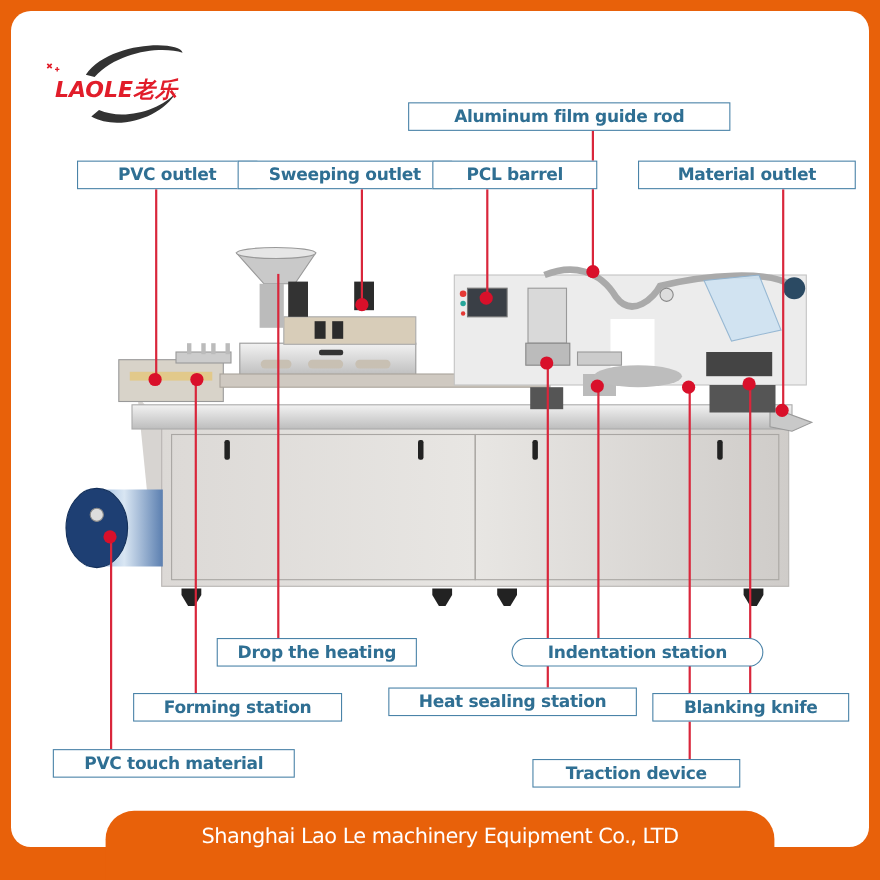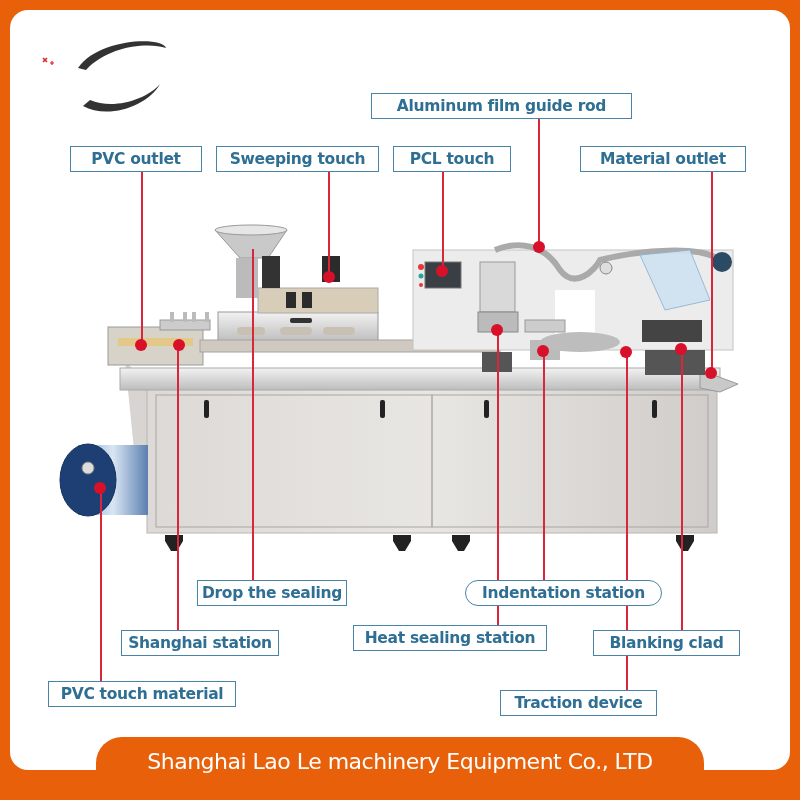--- a/index.html
+++ b/index.html
@@ -1,38 +1,39 @@
 <!DOCTYPE html>
 <html><head>
 <meta charset="utf-8">
 <style>
   html, body { margin: 0; padding: 0; }
   body { width: 800px; height: 800px; background: #e8610a; position: relative; overflow: hidden; font-family: "DejaVu Sans", "Liberation Sans", sans-serif; }
   .card { position: absolute; left: 10px; top: 10px; width: 780px; height: 760px; background: #ffffff; border-radius: 18px; overflow: hidden; }
   .logo { position: absolute; left: 38px; top: 38px; width: 150px; height: 80px; }
   .logo-text { position: absolute; left: 12px; top: 30px; font-family: "DejaVu Sans", sans-serif; font-weight: bold; font-style: italic; font-size: 20px; color: #e11d2a; letter-spacing: 0px; }
-  .callout { position: absolute; border: 1.5px solid #4a83a8; background: #ffffff; color: #2f6f93; font-family: "DejaVu Sans", sans-serif; font-weight: bold; font-size: 15.5px; line-height: 24px; height: 24px; padding: 0 2px; white-space: nowrap; box-sizing: content-box; text-align: center; letter-spacing: -0.3px; }
+  .callout { position: absolute; border: 1.5px solid #4a83a8; background: #ffffff; color: #2f6f93; font-family: "DejaVu Sans", sans-serif; font-weight: bold; font-size: 15.5px; line-height: 24px; height: 24px; padding: 0 18px; white-space: nowrap; box-sizing: content-box; text-align: center; letter-spacing: -0.3px; }
   .line { position: absolute; width: 1.5px; background: #d9263b; }
   .dot { position: absolute; width: 12px; height: 12px; margin-left: -6px; margin-top: -6px; border-radius: 50%; background: #d9102a; }
   .footer { position: absolute; left: 96px; top: 737px; width: 608px; height: 63px; background: #e8610a; border-radius: 26px 26px 0 0; }
-  .footer-text { position: absolute; left: 0; right: 0; top: 12px; text-align: center; color: #ffffff; font-family: "DejaVu Sans", sans-serif; font-size: 22px; letter-spacing: -0.5px; }
+  .footer-text { position: absolute; left: 0; right: 0; top: 12px; text-align: center; color: #ffffff; font-family: "DejaVu Sans", sans-serif; font-size: 19px; letter-spacing: -0.5px; }
   .machine { position: absolute; left: 0; top: 0; width: 800px; height: 800px; }
 </style>
 </head>
 <body>
 
 <div class="card"></div>
 
 <div class="logo" style="left:38px;top:38px;">
   <svg width="150" height="80" viewBox="0 0 150 80" style="position:absolute;left:0;top:0;">
     <path d="M40,30 C60,0 125,-2 128,10 C110,4 70,8 48,32 Z" fill="#333"></path>
     <path d="M45,68 C70,82 110,68 122,46 C108,62 75,72 52,62 Z" fill="#333"></path>
     <path d="M5,20 l4,4 M9,20 l-4,4" stroke="#e11d2a" stroke-width="1.5"></path>
     <path d="M12,25 h4 M14,23 v4" stroke="#e11d2a" stroke-width="1.2"></path>
   </svg>
+  <span class="logo-text">LAOLE老乐</span>
 </div>
 
 <svg class="machine" viewBox="0 0 800 800">
   <defs>
     <linearGradient id="cab" x1="0" x2="1">
       <stop offset="0" stop-color="#dcd9d6"></stop>
       <stop offset="0.5" stop-color="#e8e6e3"></stop>
       <stop offset="1" stop-color="#cfccc9"></stop>
     </linearGradient>
     <linearGradient id="steel" x1="0" x2="0" y1="0" y2="1">
@@ -155,26 +156,26 @@
 
   <div class="line" style="left:681px;top:350px;height:280px;"></div>
   <div class="dot" style="left:681px;top:349px;"></div>
 
   <div class="line" style="left:100px;top:490px;height:191px;"></div>
   <div class="dot" style="left:100px;top:488px;"></div>
 </div>
 
 <div class="callout" style="left:371px;top:93px;width:255px;">Aluminum film guide rod</div>
 <div class="callout" style="left:70px;top:146px;width:126px;">PVC outlet</div>
-<div class="callout" style="left:216px;top:146px;width:157px;">Sweeping touch</div>
-<div class="callout" style="left:393px;top:146px;width:112px;">PCL touch</div>
+<div class="callout" style="left:216px;top:146px;width:157px;">Sweeping outlet</div>
+<div class="callout" style="left:393px;top:146px;width:112px;">PCL barrel</div>
 <div class="callout" style="left:580px;top:146px;width:160px;">Material outlet</div>
-<div class="callout" style="left:197px;top:580px;width:144px;">Drop the sealing</div>
+<div class="callout" style="left:197px;top:580px;width:144px;">Drop the heating</div>
 <div class="callout" style="left:465px;top:580px;width:191px;border-radius:13px;">Indentation station</div>
-<div class="callout" style="left:121px;top:630px;width:152px;">Shanghai station</div>
+<div class="callout" style="left:121px;top:630px;width:152px;">Forming station</div>
 <div class="callout" style="left:353px;top:625px;width:188px;">Heat sealing station</div>
-<div class="callout" style="left:593px;top:630px;width:141px;">Blanking clad</div>
+<div class="callout" style="left:593px;top:630px;width:141px;">Blanking knife</div>
 <div class="callout" style="left:48px;top:681px;width:182px;">PVC touch material</div>
-<div class="callout" style="left:500px;top:690px;width:151px;">Traction device</div>
+<div class="callout" style="left:484px;top:690px;width:151px;">Traction device</div>
 
 <div class="footer">
   <div class="footer-text">Shanghai Lao Le machinery Equipment Co., LTD</div>
 </div>
 
 </body></html>

